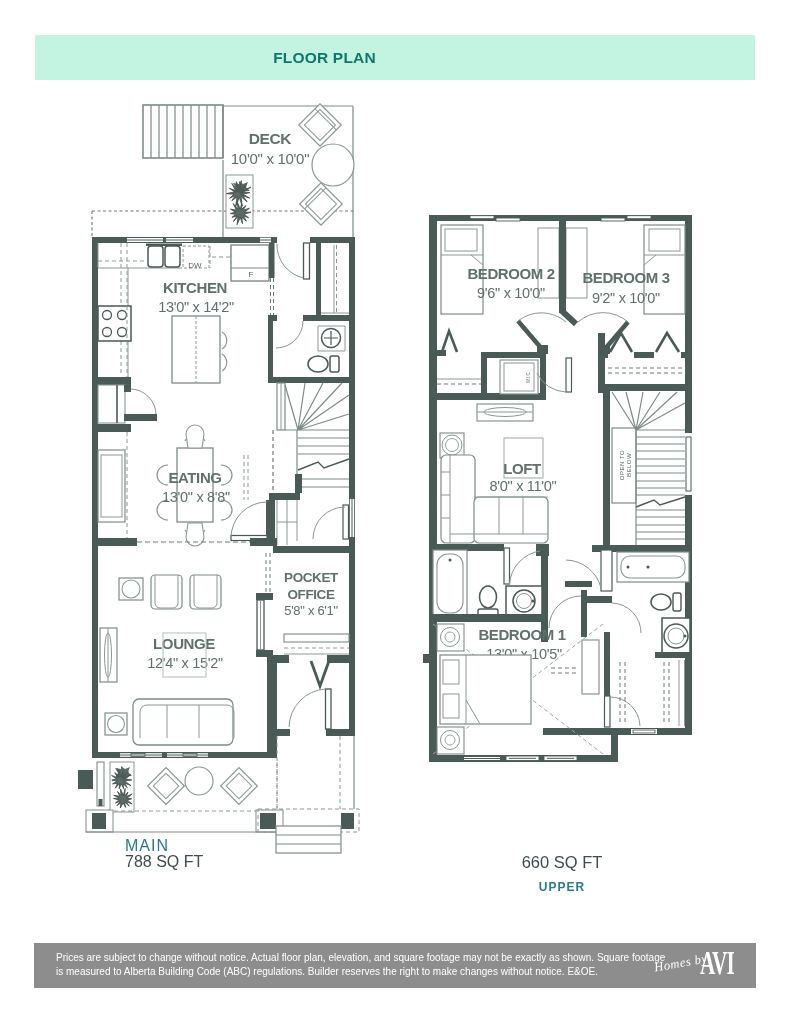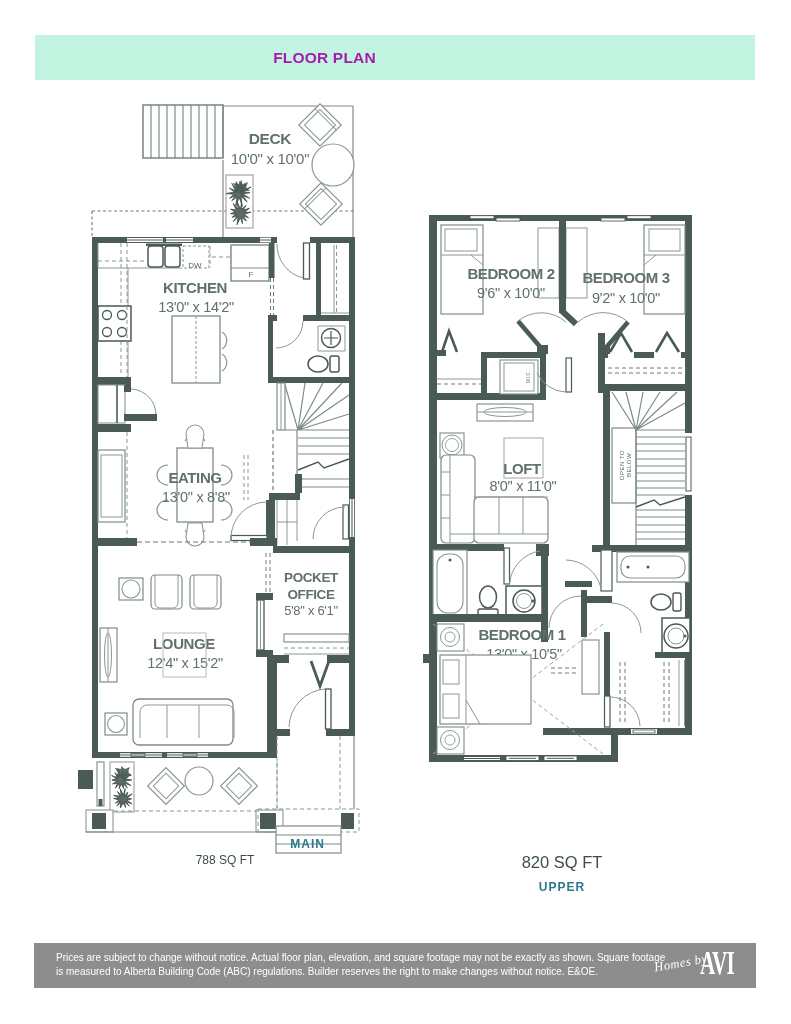--- a/index.html
+++ b/index.html
@@ -10,21 +10,21 @@
   .thin{stroke:#8a9894;stroke-width:1;fill:none;}
   .thin2{stroke:#7d8c88;stroke-width:1.2;fill:none;}
   .wall{fill:#4a5a57;}
   .wline{stroke:#4a5a57;fill:none;}
 </style>
 </head>
 <body>
 
 <div style="position:absolute;left:35px;top:35px;width:720px;height:45px;background:#c3f4e1;"></div>
 
-<div style="position:absolute;left:35px;top:35px;width:579px;height:45px;display:flex;align-items:center;justify-content:center;color:#a21caf;font-weight:bold;font-size:15.5px;letter-spacing:0.2px;">FLOOR PLAN</div>
+<div style="position:absolute;left:35px;top:35px;width:579px;height:45px;display:flex;align-items:center;justify-content:center;color:#0f766e;font-weight:bold;font-size:15.5px;letter-spacing:0.2px;">FLOOR PLAN</div>
 
 <svg width="791" height="1024" viewBox="0 0 791 1024" style="position:absolute;left:0;top:0;">
 <g id="mainplan">
 
 <g>
 <rect x="143" y="105" width="80" height="53" fill="none" stroke="#7d8c88" stroke-width="1.6"></rect>
 <path class="thin2" d="M151,105 V158 M159,105 V158 M167,105 V158 M175,105 V158 M183,105 V158 M191,105 V158 M199,105 V158 M207,105 V158 M215,105 V158"></path>
 </g>
 
 <path class="thin2" d="M223,158 V106 M223,106 H353 M353,106 V237 M223,160 V237"></path>
@@ -655,27 +655,27 @@
       </g>
 
 <g>
         <rect x="437" y="727" width="27" height="27" fill="#ffffff" stroke="#7d8c88" stroke-width="1.1"></rect>
         <circle cx="450" cy="740" r="9.5" fill="none" stroke="#8a9894" stroke-width="1"></circle>
         <circle cx="450" cy="740" r="5" fill="none" stroke="#8a9894" stroke-width="0.9"></circle>
       </g>
 </g>
 </svg>
 
-<div style="position:absolute;left:125px;top:837px;width:200px;text-align:right;color:#2a7b8c;font-weight:bold;font-size:12px;letter-spacing:1px;">MAIN</div>
-
-<div style="position:absolute;left:125px;top:853px;width:200px;text-align:center;color:#3e4c4f;font-size:12px;">788 SQ FT</div>
+<div style="position:absolute;left:125px;top:837px;width:200px;text-align:left;color:#2a7b8c;font-weight:normal;font-size:16px;letter-spacing:1px;">MAIN</div>
+
+<div style="position:absolute;left:125px;top:853px;width:200px;color:#3e4c4f;font-size:16px;">788 SQ FT</div>
 
 <div style="position:absolute;left:462px;top:880px;width:200px;text-align:center;color:#2a7b8c;font-weight:bold;font-size:12px;letter-spacing:1px;">UPPER</div>
 
-<div style="position:absolute;left:462px;top:853px;width:200px;text-align:center;color:#3e4c4f;font-size:16.5px;">820 SQ FT</div>
+<div style="position:absolute;left:462px;top:853px;width:200px;text-align:center;color:#3e4c4f;font-size:16.5px;">660 SQ FT</div>
 
 <div style="position:absolute;left:34px;top:943px;width:722px;height:45px;background:#8d8d8d;"></div>
 
 <div style="position:absolute;left:56px;top:951px;width:630px;color:#ffffff;font-size:10px;line-height:13.5px;white-space:nowrap;">Prices are subject to change without notice. Actual floor plan, elevation, and square footage may not be exactly as shown. Square footage<br>is measured to Alberta Building Code (ABC) regulations. Builder reserves the right to make changes without notice. E&amp;OE.</div>
 
 <div style="position:absolute;left:650px;top:944px;width:106px;height:40px;color:#ffffff;">
   <span style="position:absolute;left:4px;top:12px;font-family:'Liberation Serif',serif;font-style:italic;font-size:12.5px;transform:rotate(-10deg);letter-spacing:0.5px;">Homes by</span>
   <span style="position:absolute;left:50px;top:1px;font-family:'Liberation Serif',serif;font-weight:bold;font-size:33px;transform:scaleX(0.64);transform-origin:left top;letter-spacing:-1px;">AVI</span>
 </div>
 

